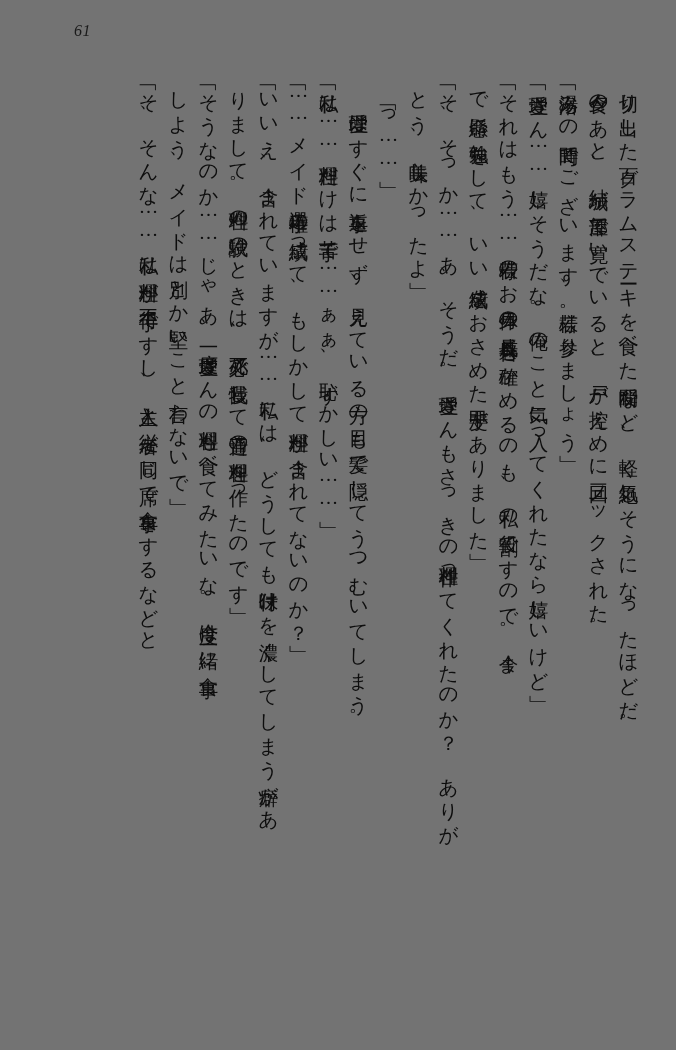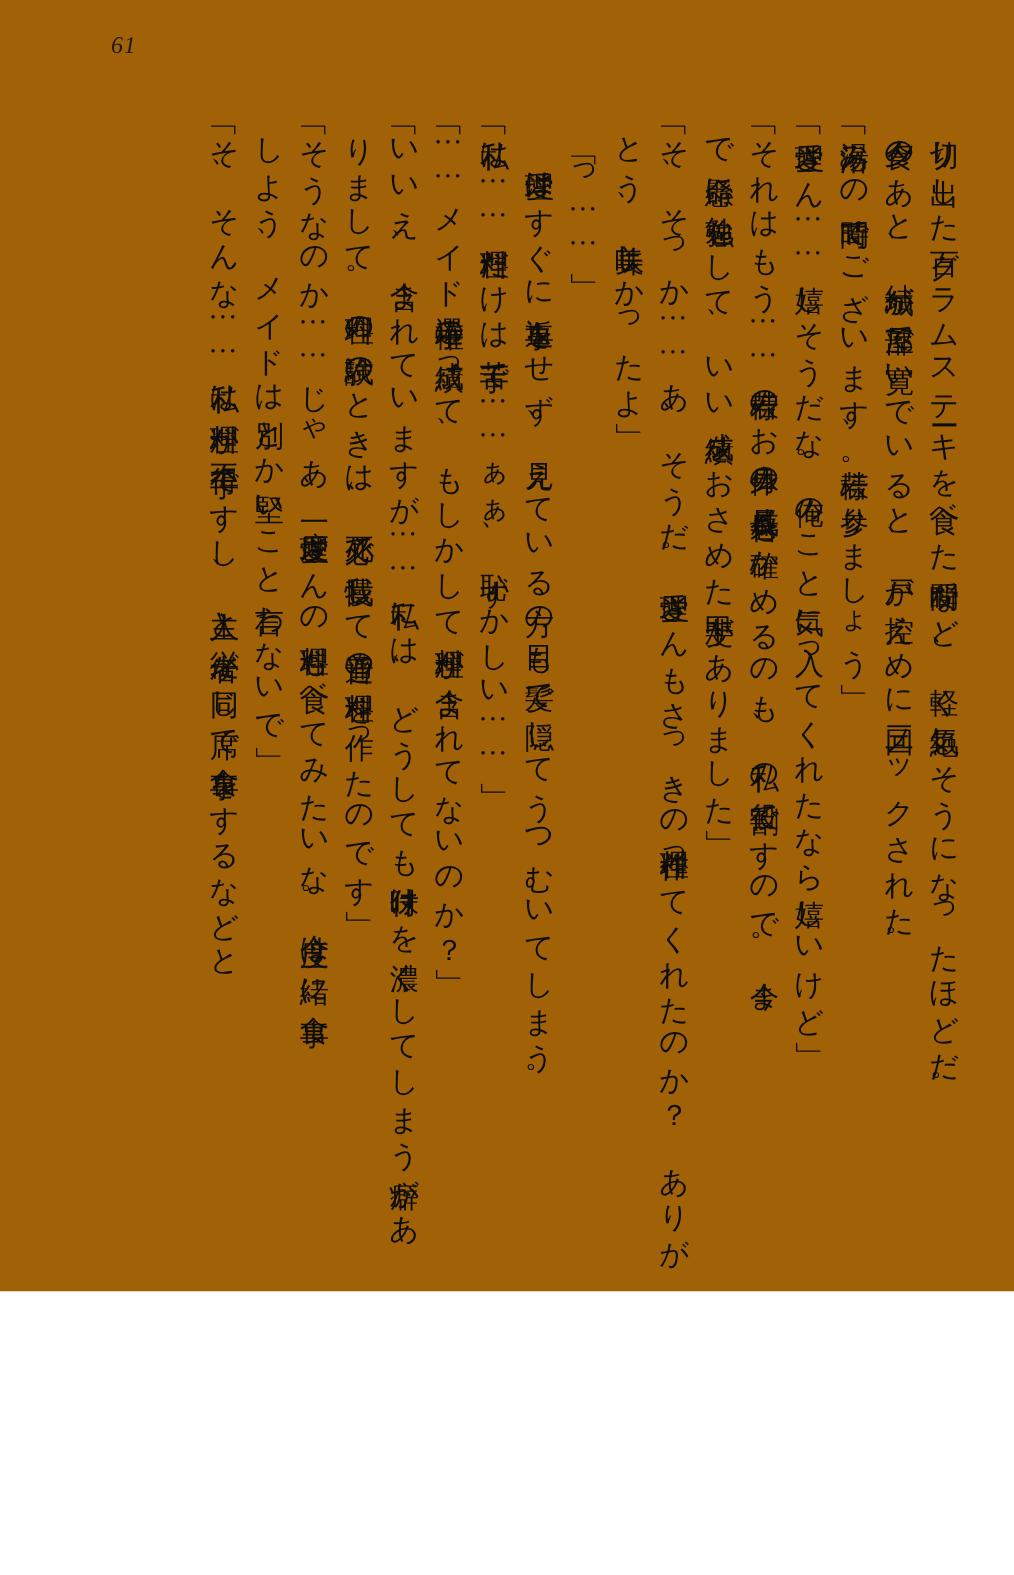--- a/index.html
+++ b/index.html
@@ -6,22 +6,22 @@
     margin: 0;
     padding: 0;
     background: #ffffff;
   }
   body {
     font-family: "Liberation Serif", "DejaVu Serif", serif;
   }
   .page {
     position: relative;
     width: 676px;
-    height: 861px;
-    background: #a16207;
+    height: 1050px;
+    background: #737373;
     overflow: hidden;
     box-sizing: border-box;
   }
   .page-number {
     position: absolute;
     top: 22px;
     left: 74px;
     font-family: "Liberation Serif", "DejaVu Serif", serif;
     font-style: italic;
     font-size: 16px;

